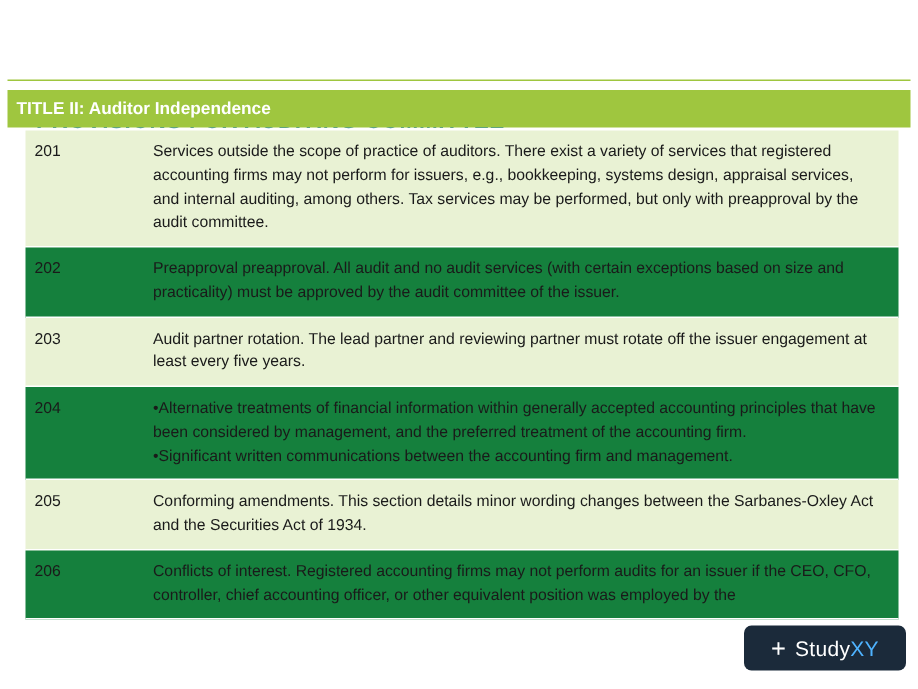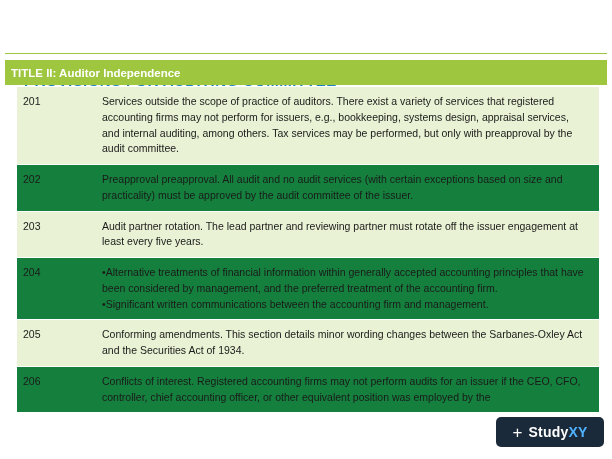--- a/index.html
+++ b/index.html
@@ -110,21 +110,21 @@
   }
   .wm-plus {
     color: #ffffff;
     font-size: 17px;
     line-height: 1;
     font-weight: 300;
   }
   .wm-text {
     color: #ffffff;
     font-size: 14px;
-    font-weight: bold;
+    font-weight: normal;
     letter-spacing: 0.2px;
   }
   .wm-text .xy {
     color: #4fb3ff;
   }
 </style>
 </head>
 <body>
 
 <div class="slide">

